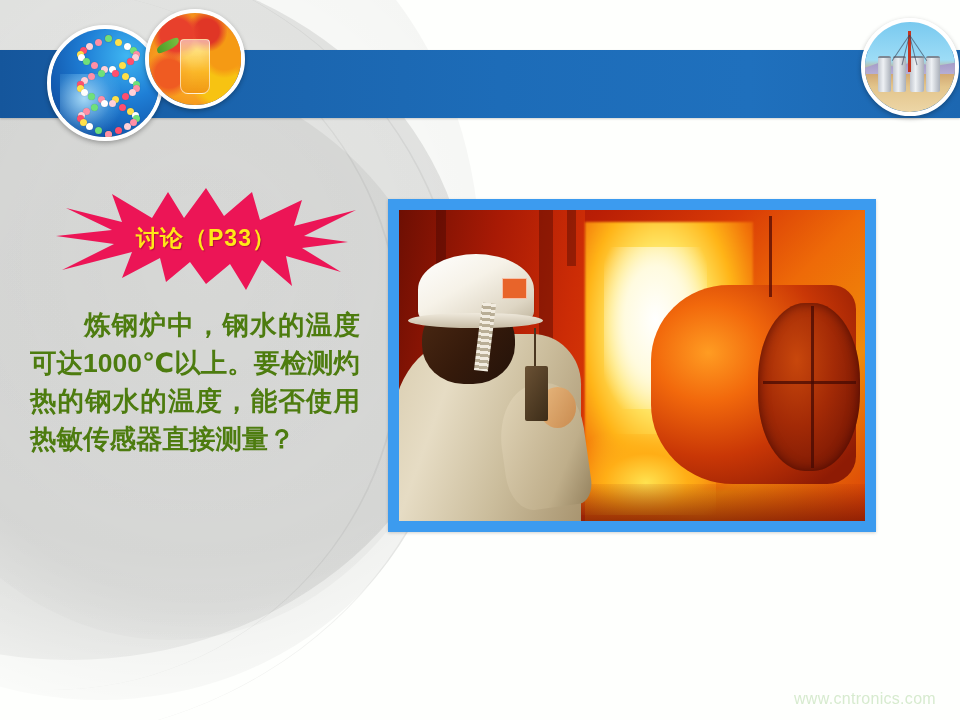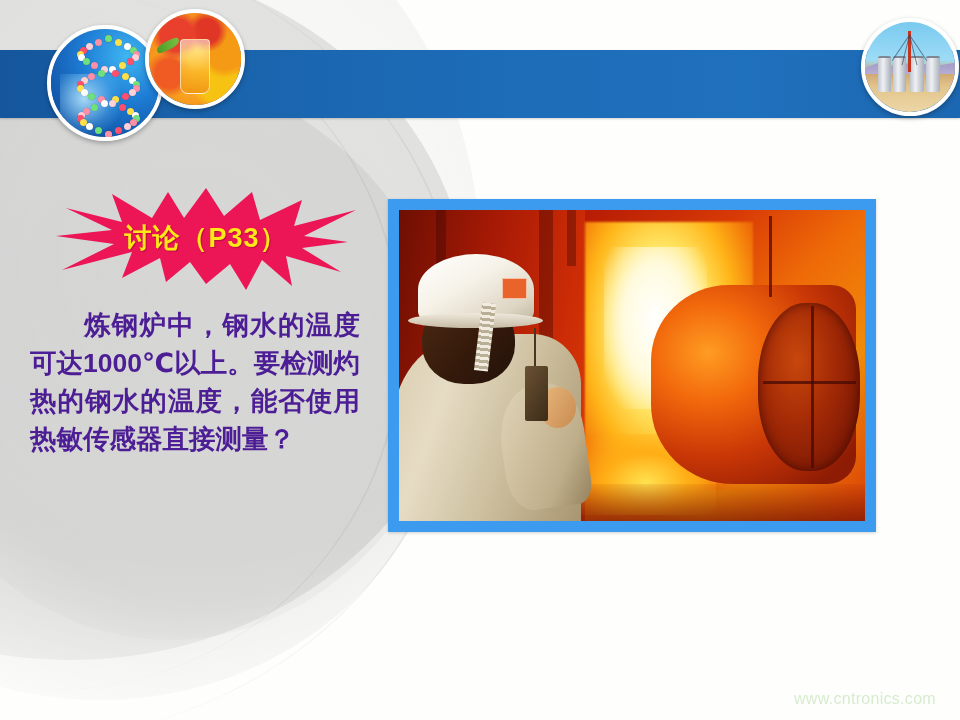--- a/index.html
+++ b/index.html
@@ -125,30 +125,30 @@
   .silo-mast{position:absolute;left:48%;top:10%;width:3px;height:46%;background:#c4341f;}
   .silo-wire{position:absolute;top:14%;width:1px;height:34%;background:rgba(60,70,90,.65);transform-origin:top center;}
 
   
   .burst-wrap{position:absolute;left:56px;top:186px;width:300px;height:104px;}
   .burst{position:absolute;inset:0;}
   .burst-label{
     position:absolute;left:0;top:0;width:300px;height:104px;
     display:flex;align-items:center;justify-content:center;
     color:#ffe817;
-    font-size:27px;font-weight:bold;
+    font-size:23px;font-weight:bold;
     letter-spacing:1px;
     text-shadow:1px 1px 1px rgba(120,0,35,.45);
     white-space:nowrap;
   }
 
   
   .para{
     position:absolute;left:30px;top:306px;width:330px;
-    color:#4c1d95;
+    color:#4d7c0f;
     font-size:26.5px;
     font-weight:bold;
     line-height:38px;
     letter-spacing:0px;
     text-align:justify;
     text-indent:54px;
     word-break:break-all;
   }
 
   

